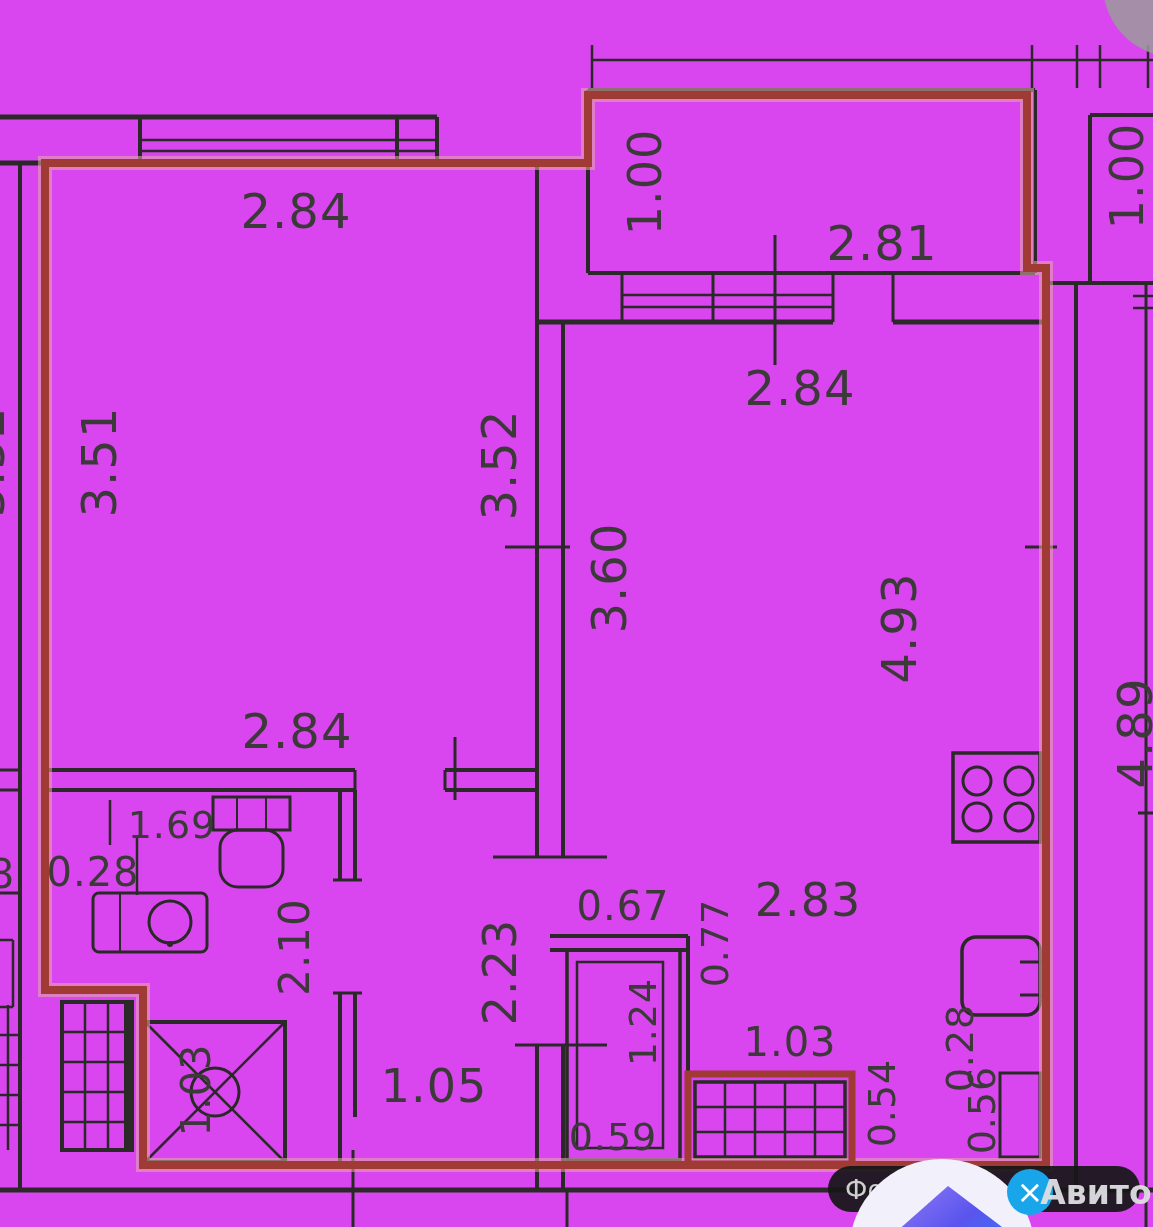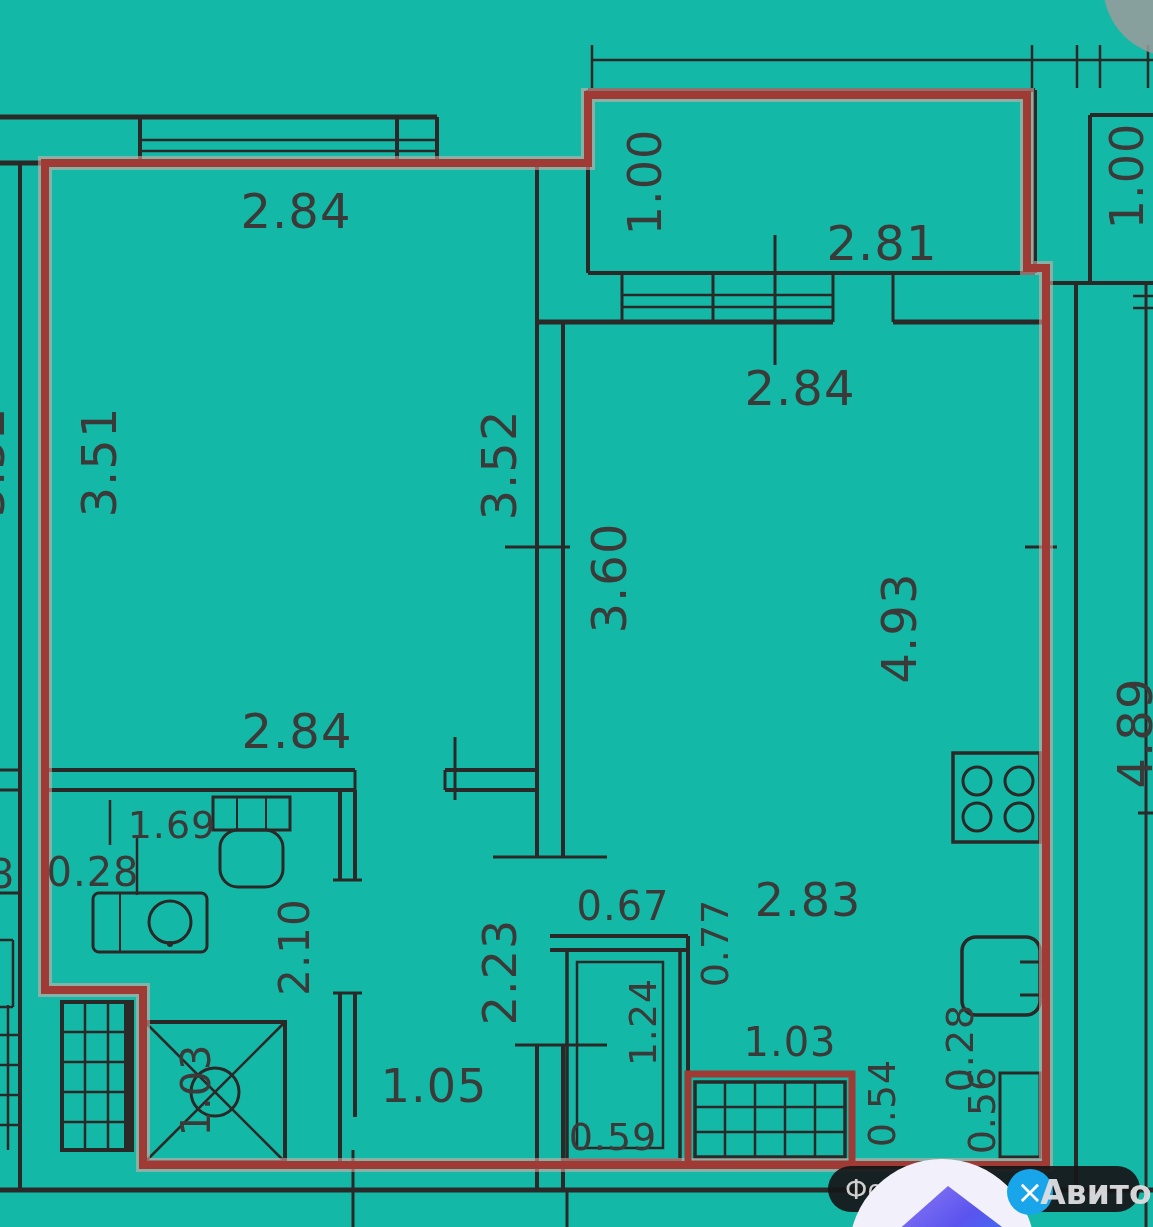--- a/index.html
+++ b/index.html
@@ -1,16 +1,16 @@
 <!DOCTYPE html>
 <html><head>
 <meta charset="utf-8">
 <style>
   html,body{margin:0;padding:0;background:#ffffff;}
-  .stage{width:1153px;height:1227px;position:relative;background:#14b8a6;overflow:hidden;}
+  .stage{width:1153px;height:1227px;position:relative;background:#d946ef;overflow:hidden;}
   svg{display:block;}
   .dim{font-family:"DejaVu Sans", sans-serif; fill:#3c3a39; letter-spacing:1px;}
   .wm-text{font-family:"DejaVu Sans", sans-serif;}
 </style>
 </head>
 <body>
 
 <div class="stage">
 <svg width="1153" height="1227" viewBox="0 0 1153 1227" xmlns="http://www.w3.org/2000/svg">
   <defs>

